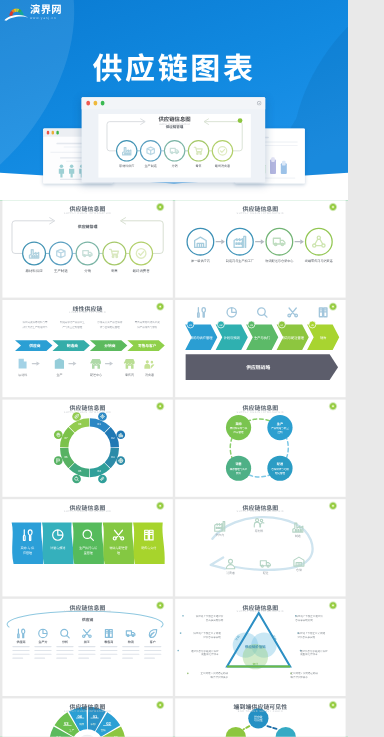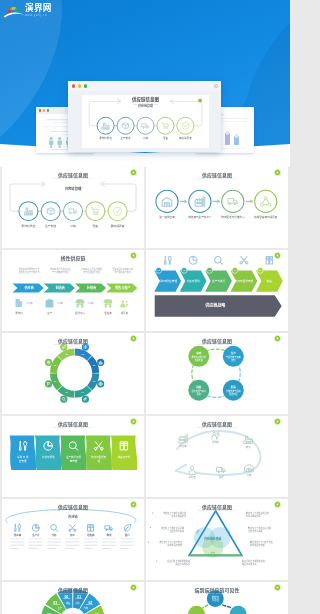--- a/index.html
+++ b/index.html
@@ -66,20 +66,21 @@
           <path d="M 8.13 -8.13 A 11.5 11.5 0 0 1 11.5 0 L 6.5 0 A 6.5 6.5 0 0 0 4.6 -4.6 Z" fill="#13a79a"></path>
         </g>
         <path d="M1.2 22.5 C 9 13.2, 32 11.4, 39.2 19.2 C 30.5 14.2, 11 17.6, 4.2 23.6 Z" fill="#ffffff"></path>
       </svg>
       <span class="logo-txt">
         <span class="logo-text">演界网</span>
         <span class="logo-sub">www.yanj.cn</span>
       </span>
     </div>
 
+    <div class="title">供应链图表</div>
 
     <div class="win" style="left:36px;top:107px;width:58px;height:46px;box-shadow:0 1px 3px rgba(10,60,110,.22)">
       <div class="winbar" style="height:7px;padding-left:3px;gap:1.6px">
         <span class="dot" style="width:2.4px;height:2.4px;background:#e8544a"></span>
         <span class="dot" style="width:2.4px;height:2.4px;background:#eab038"></span>
         <span class="dot" style="width:2.4px;height:2.4px;background:#3cb44a"></span>
       </div>
       <svg viewBox="0 0 58 39" style="display:block;width:58px;height:39px">
         <rect x="0" y="0" width="58" height="39" fill="#fdfdfe"></rect>
         <rect x="11" y="5" width="36" height="1.3" rx="0.6" fill="#e4e8ee"></rect>

